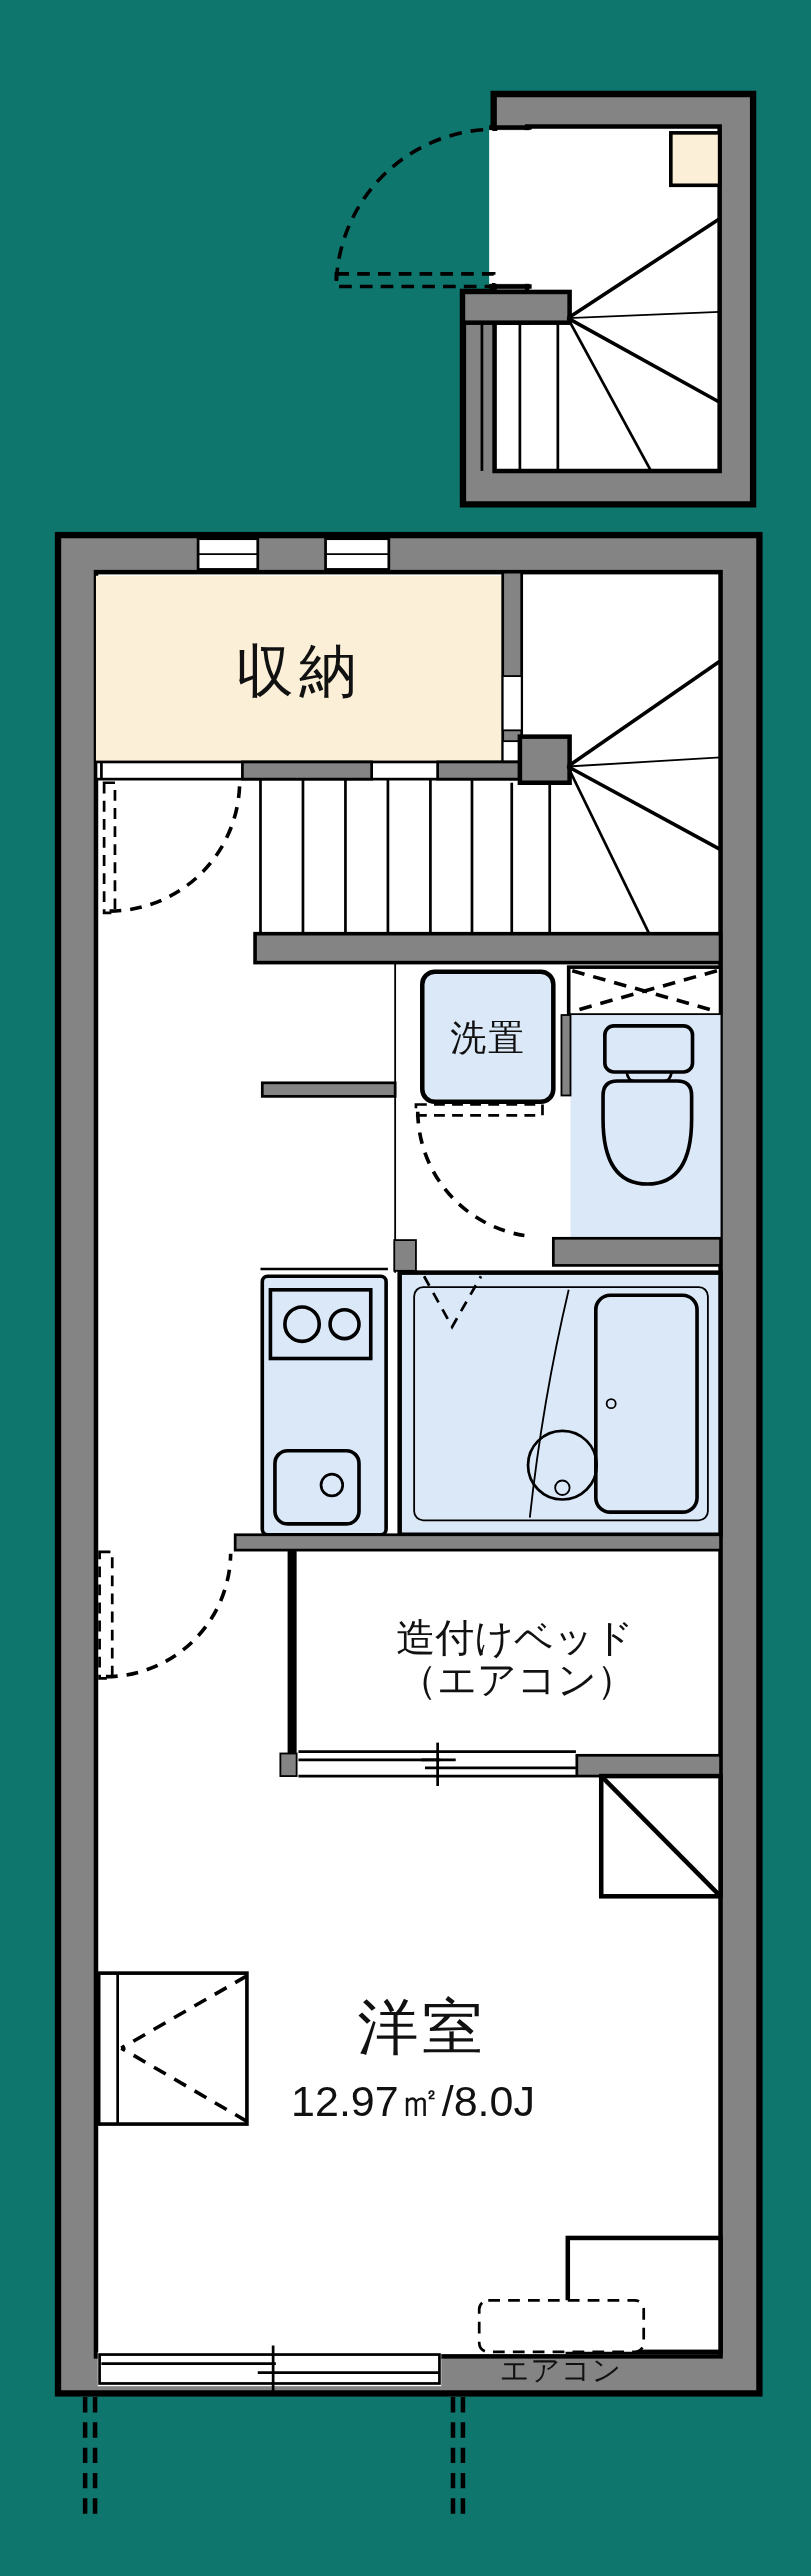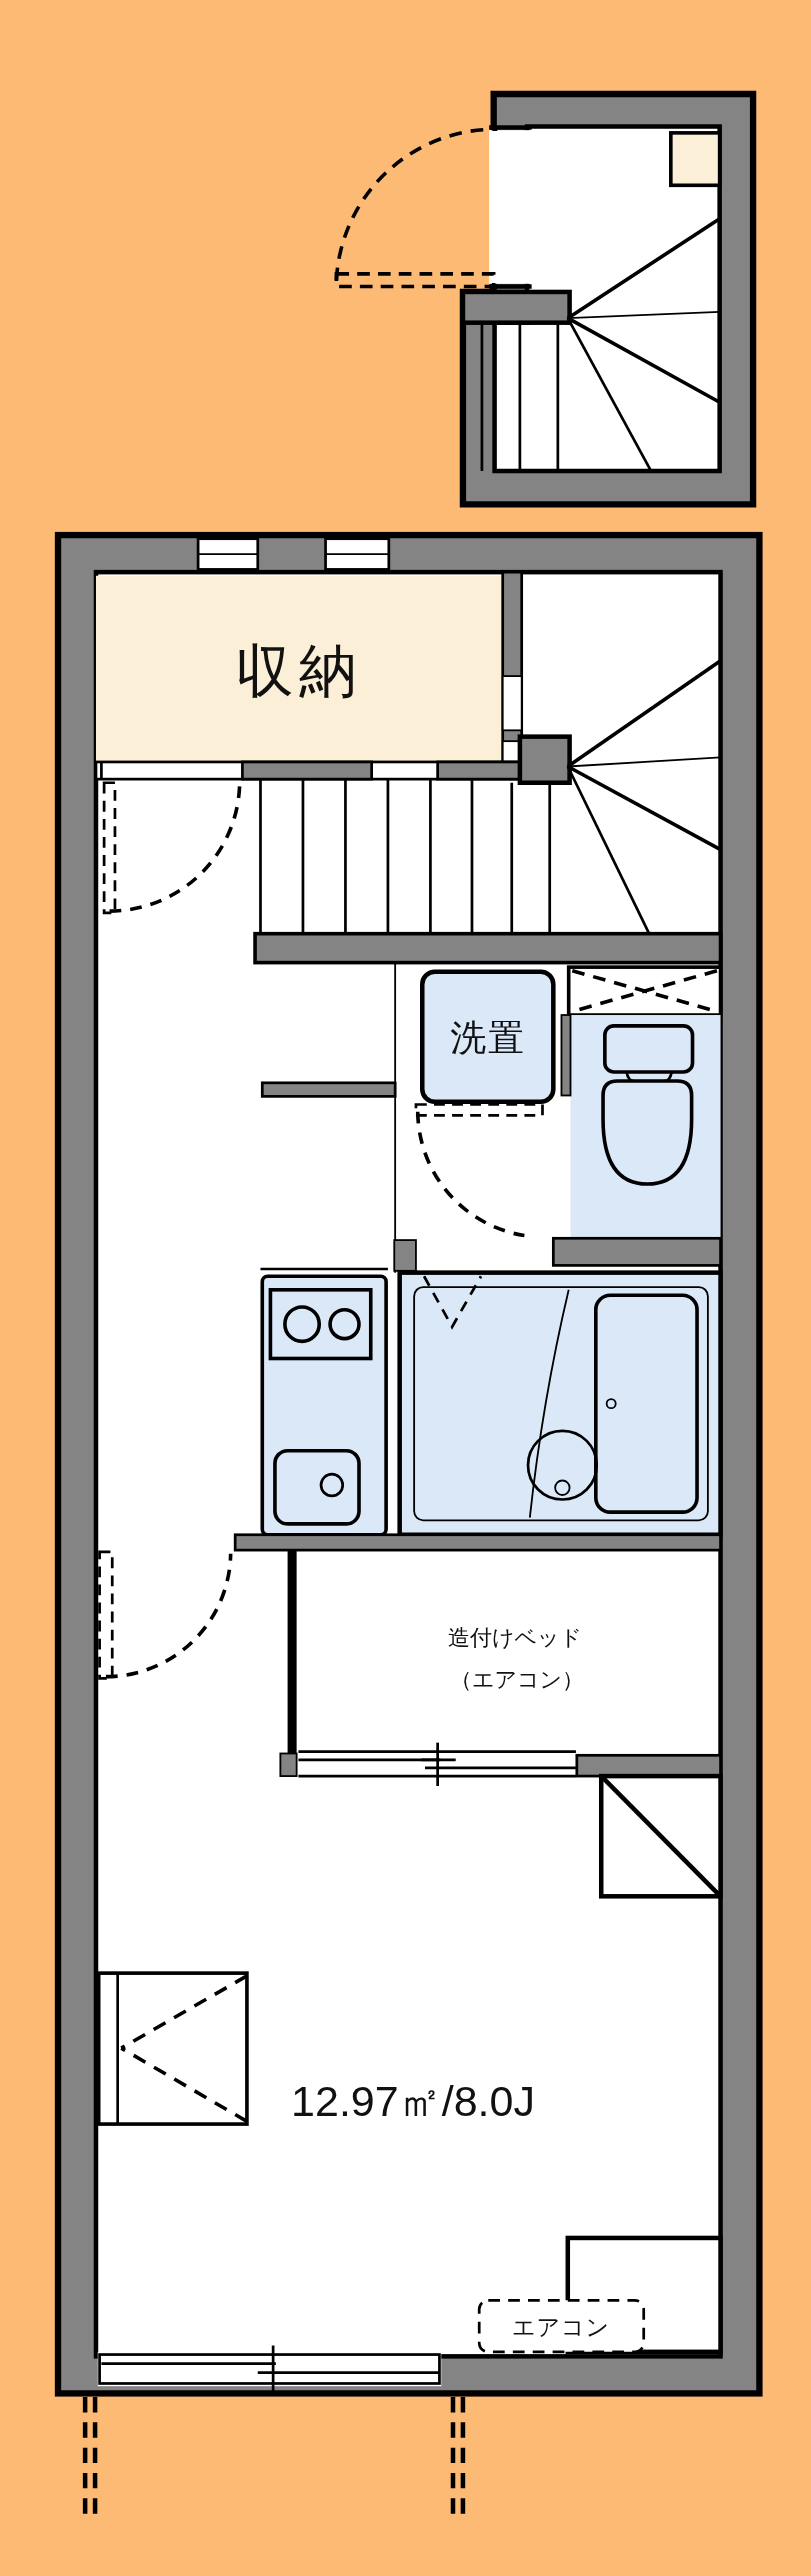--- a/index.html
+++ b/index.html
@@ -1,26 +1,26 @@
 <!DOCTYPE html>
 <html style="font-size:14.5px"><head>
 <meta charset="utf-8">
 <style>
   html,body{margin:0;padding:0;background:#ffffff;}
-  #plan{position:relative;width:812px;height:2576px;background:#fdba74;overflow:hidden;
+  #plan{position:relative;width:812px;height:2576px;background:#0f766e;overflow:hidden;
         font-family:"Liberation Sans","DejaVu Sans",sans-serif;}
   #plan svg{position:absolute;left:0;top:0;}
   .lbl{position:absolute;transform:translate(-50%,-50%);color:#111;white-space:nowrap;
        text-align:center;line-height:1.15;}
   .lbl-storage{font-size:58px;letter-spacing:5.4px;}
   .lbl-washer{font-size:36px;letter-spacing:1.8px;margin-top:8px;}
-  .lbl-bed{font-size:22px;}
+  .lbl-bed{font-size:39px;}
   .lbl-room{font-size:61px;letter-spacing:3.6px;}
   .lbl-area{font-size:43px;}
-  .lbl-aircon{font-size:23px;letter-spacing:0.9px;}
+  .lbl-aircon{font-size:29px;letter-spacing:0.9px;margin-top:44px;}
 </style>
 </head>
 <body>
 
 <div id="plan">
 <svg width="812" height="2576" viewBox="0 0 898 2850">
 
   <g>
     <path d="M546,104 H833 V558 H512 V323 H546 Z" fill="#848484" stroke="#000" stroke-width="7"></path>
     <path d="M583,140 H796 V521 H547 V357 H583 Z" fill="#ffffff" stroke="#000" stroke-width="5"></path>
@@ -205,16 +205,17 @@
       <line x1="501" y1="2652" x2="501" y2="2788"></line>
       <line x1="512" y1="2652" x2="512" y2="2788"></line>
     </g>
   </g>
 </svg>
 
   <div class="lbl lbl-storage" style="left:299px;top:671px;">収納</div>
   <div class="lbl lbl-washer" style="left:488px;top:1030px;">洗置</div>
   <div class="lbl lbl-bed" style="left:515px;top:1638px;">造付けベッド</div>
   <div class="lbl lbl-bed" style="left:517px;top:1680px;">（エアコン）</div>
+  <div class="lbl lbl-room" style="left:422px;top:2027px;">洋室</div>
   <div class="lbl lbl-area" style="left:413px;top:2102px;">12.97㎡/8.0J</div>
   <div class="lbl lbl-aircon" style="left:561px;top:2327px;">エアコン</div>
 </div>
 
 
 </body></html>

